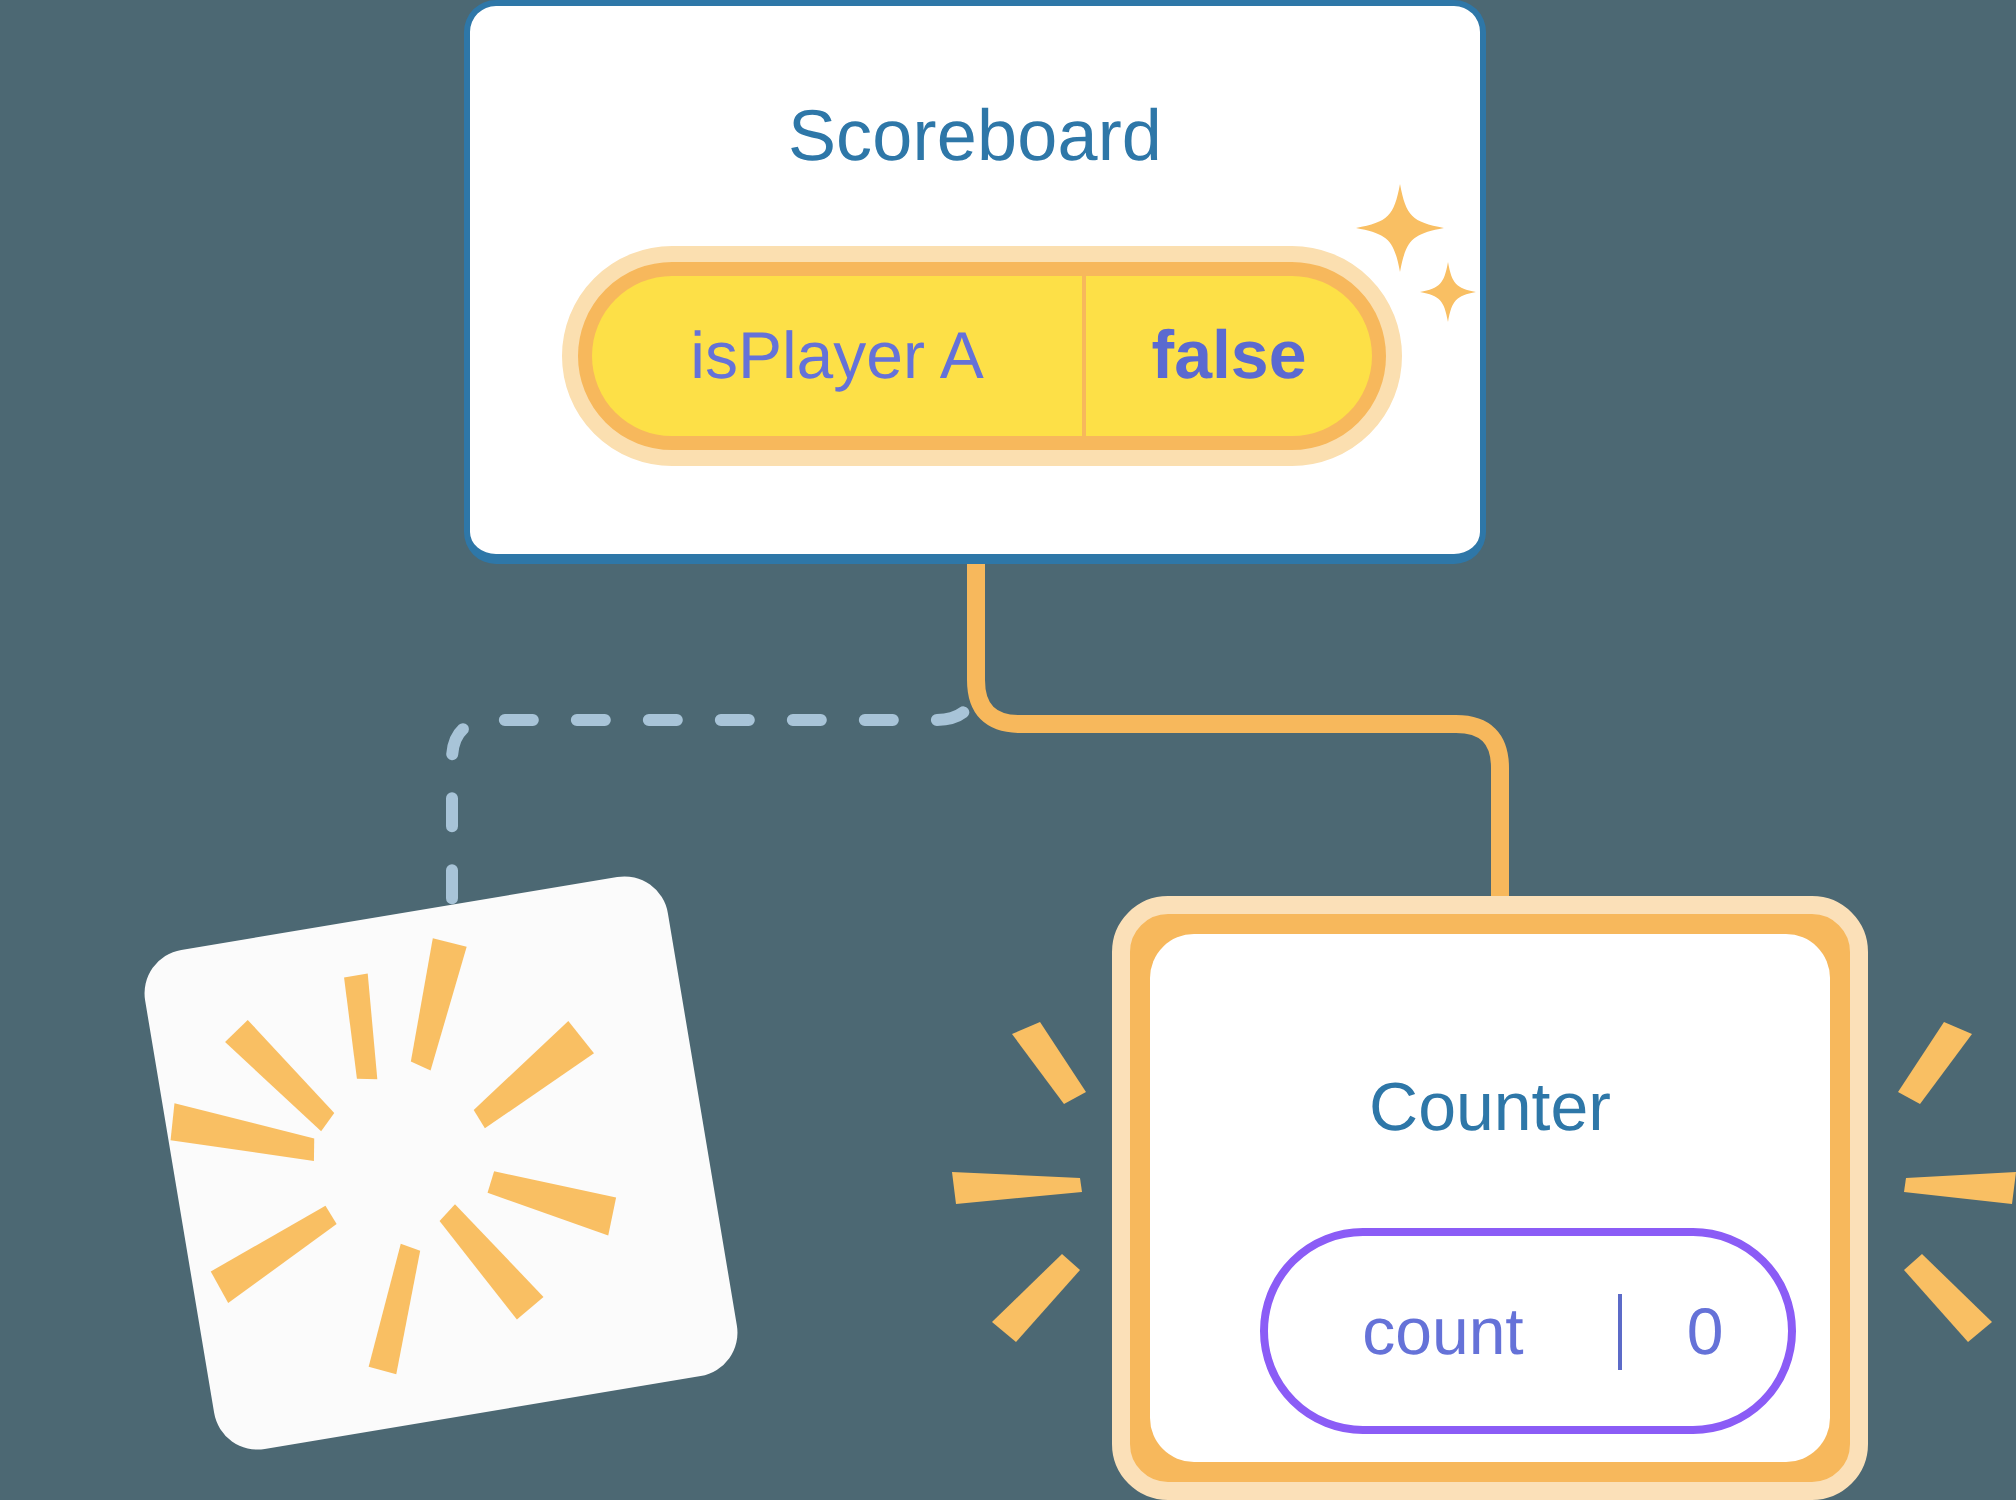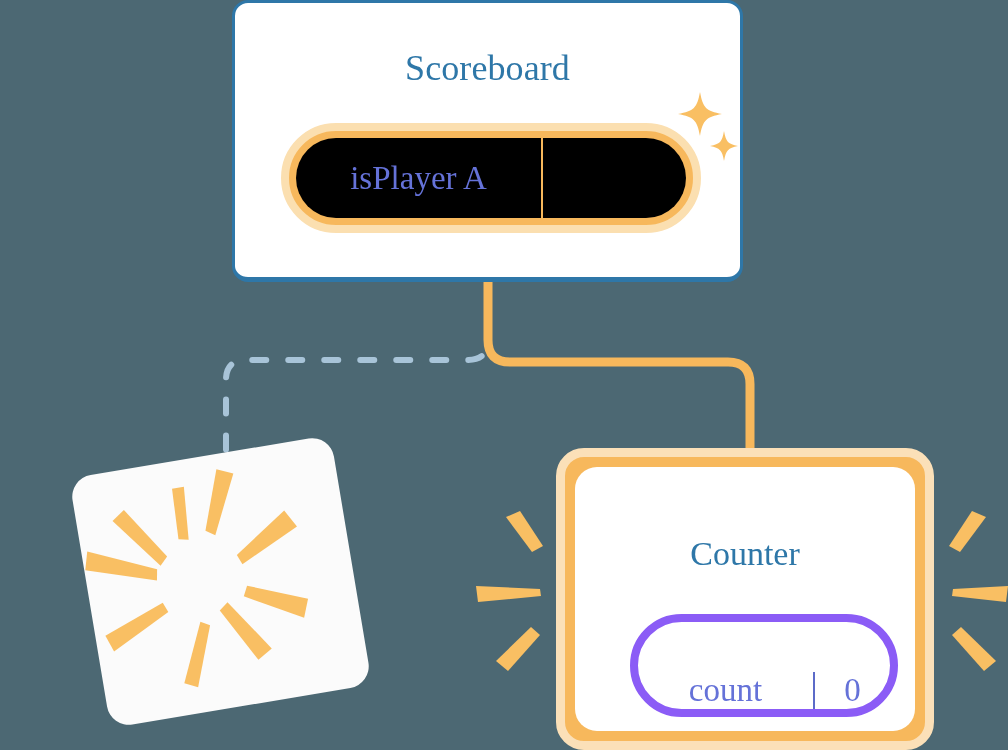--- a/index.html
+++ b/index.html
@@ -6,21 +6,21 @@
     margin: 0;
     padding: 0;
     background: #4c6873;
   }
   #stage {
     position: relative;
     width: 1008px;
     height: 750px;
     background: #4c6873;
     overflow: hidden;
-    font-family: Liberation Serif, serif;
+    font-family: Liberation Sans, sans-serif;
   }
   .layer {
     position: absolute;
     left: 0;
     top: 0;
     width: 1008px;
     height: 750px;
   }
 
   
@@ -72,21 +72,21 @@
     background: #f7b85c;
     padding: 0;
     z-index: 3;
   }
   #scoreboard-pill-inner {
     position: absolute;
     left: 7px;
     top: 7px;
     right: 7px;
     bottom: 7px;
-    background: #000000;
+    background: #fde047;
     border-radius: 48px;
     display: flex;
     align-items: stretch;
     overflow: hidden;
   }
   #scoreboard-pill-inner .cell-key {
     flex: 0 0 245px;
     display: flex;
     align-items: center;
     justify-content: center;
@@ -130,25 +130,25 @@
     border-radius: 22px;
     overflow: hidden;
   }
   #counter-pill {
     position: absolute;
     left: 55px;
     top: 147px;
     width: 268px;
     height: 103px;
     box-sizing: border-box;
-    border: 8px solid #8b5cf6;
+    border: 4px solid #8b5cf6;
     border-radius: 52px;
     background: #ffffff;
     display: flex;
-    align-items: flex-end;
+    align-items: center;
     overflow: hidden;
   }
   #counter-pill .cell-key {
     flex: 0 0 175px;
     display: flex;
     align-items: center;
     justify-content: center;
     color: #6572d8;
     font-size: 33px;
     border-right: 2px solid #5c6bc8;
@@ -205,20 +205,21 @@
       </g>
     </svg>
   </div>
 
   <div id="scoreboard-card">
     <div id="scoreboard-title">Scoreboard</div>
 
     <div id="scoreboard-pill">
       <div id="scoreboard-pill-inner">
         <div class="cell-key">isPlayer A</div>
+        <div class="cell-val">false</div>
       </div>
     </div>
   </div>
 
   <svg id="sparkle-group" width="70" height="80" viewBox="0 0 70 80" xmlns="http://www.w3.org/2000/svg">
     <path fill="#f9bf63" d="M28 2 C31 18 34 21 50 24 C34 27 31 30 28 46 C25 30 22 27 6 24 C22 21 25 18 28 2 Z"></path>
     <path fill="#f9bf63" d="M52 41 C54 52 56 54 66 56 C56 58 54 60 52 71 C50 60 48 58 38 56 C48 54 50 52 52 41 Z"></path>
   </svg>
 
   <svg class="layer" width="1008" height="750" viewBox="0 0 1008 750" xmlns="http://www.w3.org/2000/svg">

